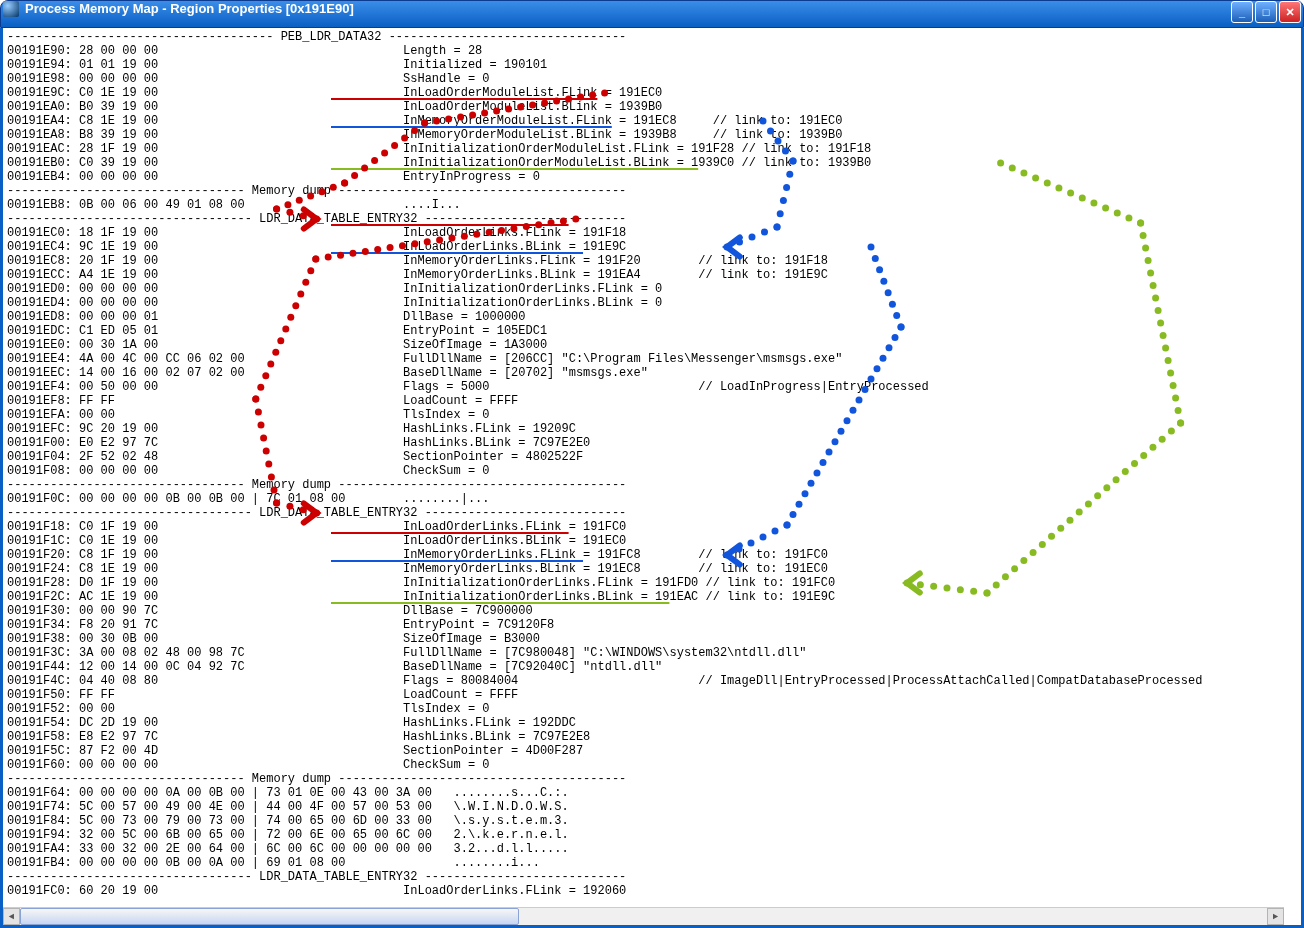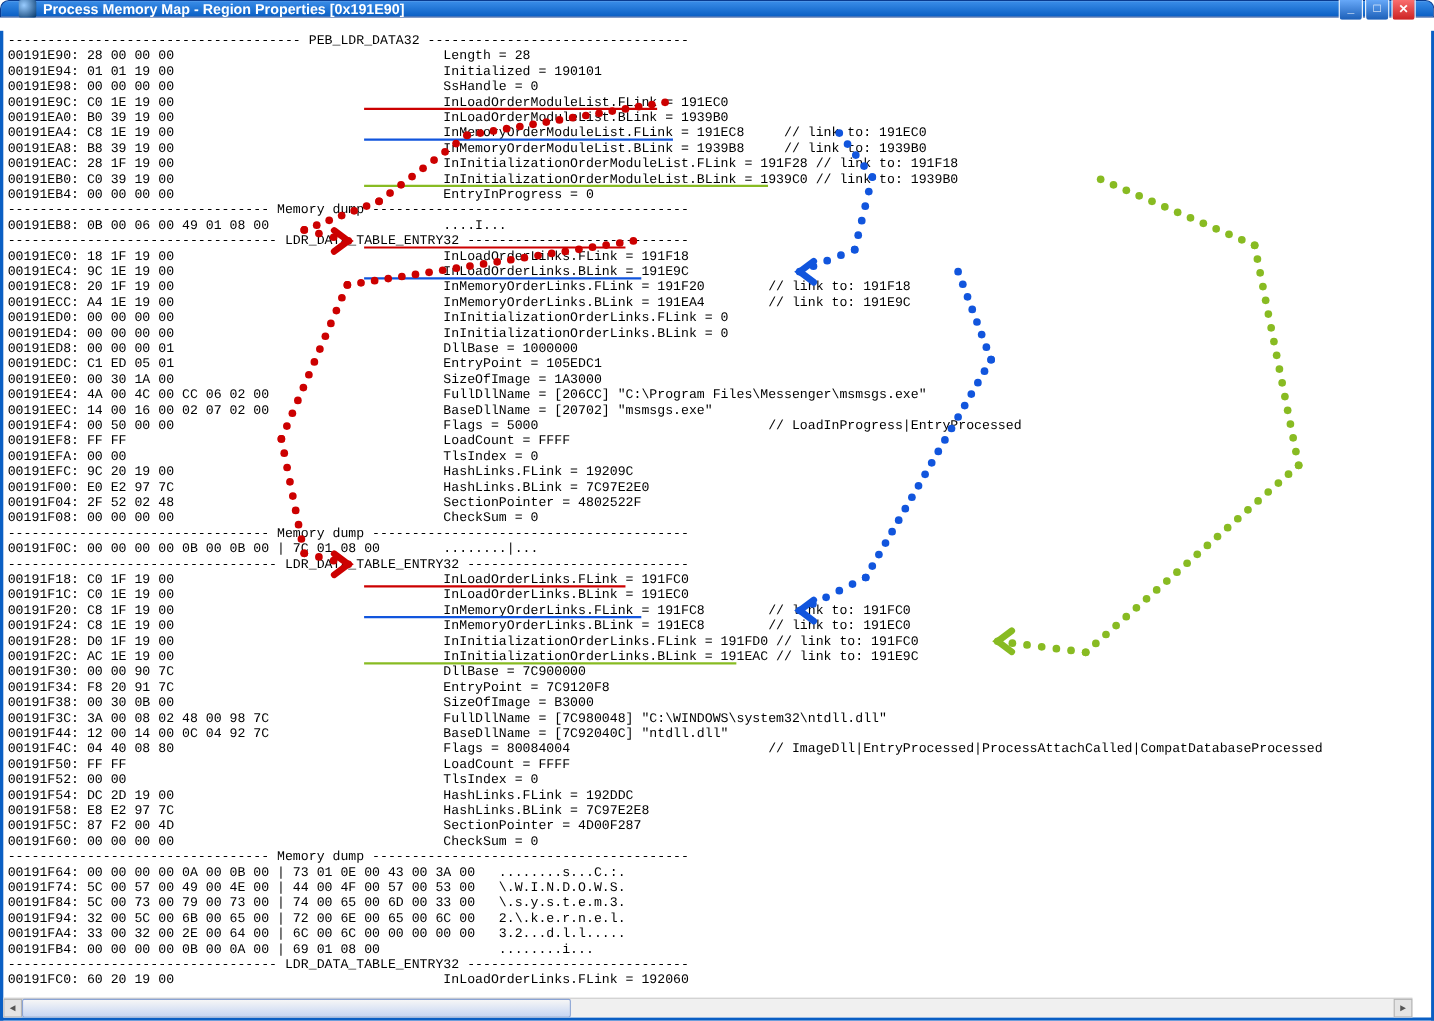--- a/index.html
+++ b/index.html
@@ -7,24 +7,23 @@
     font-family: 'Courier New', monospace;
     font-size: 12px;
     background: #fff;
     width: 1304px;
     height: 928px;
     overflow: hidden;
     position: relative;
   }
   .titlebar {
     background: linear-gradient(to bottom, #3a8de8, #0a5fc4);
-    height: 16px;
+    height: 28px;
     display: flex;
-    align-items: center;
-    padding: 0 16px;
+    padding: 0 2px;
     color: #fff;
     font-family: Tahoma, sans-serif;
     font-size: 13px;
     font-weight: bold;
     border: 1px solid #0a3b8f;
     border-radius: 8px 8px 0 0;
   }
   .titlebar .icon {
     width: 16px; height: 16px;
     background: radial-gradient(circle at 30% 30%, #9cf, #036);

